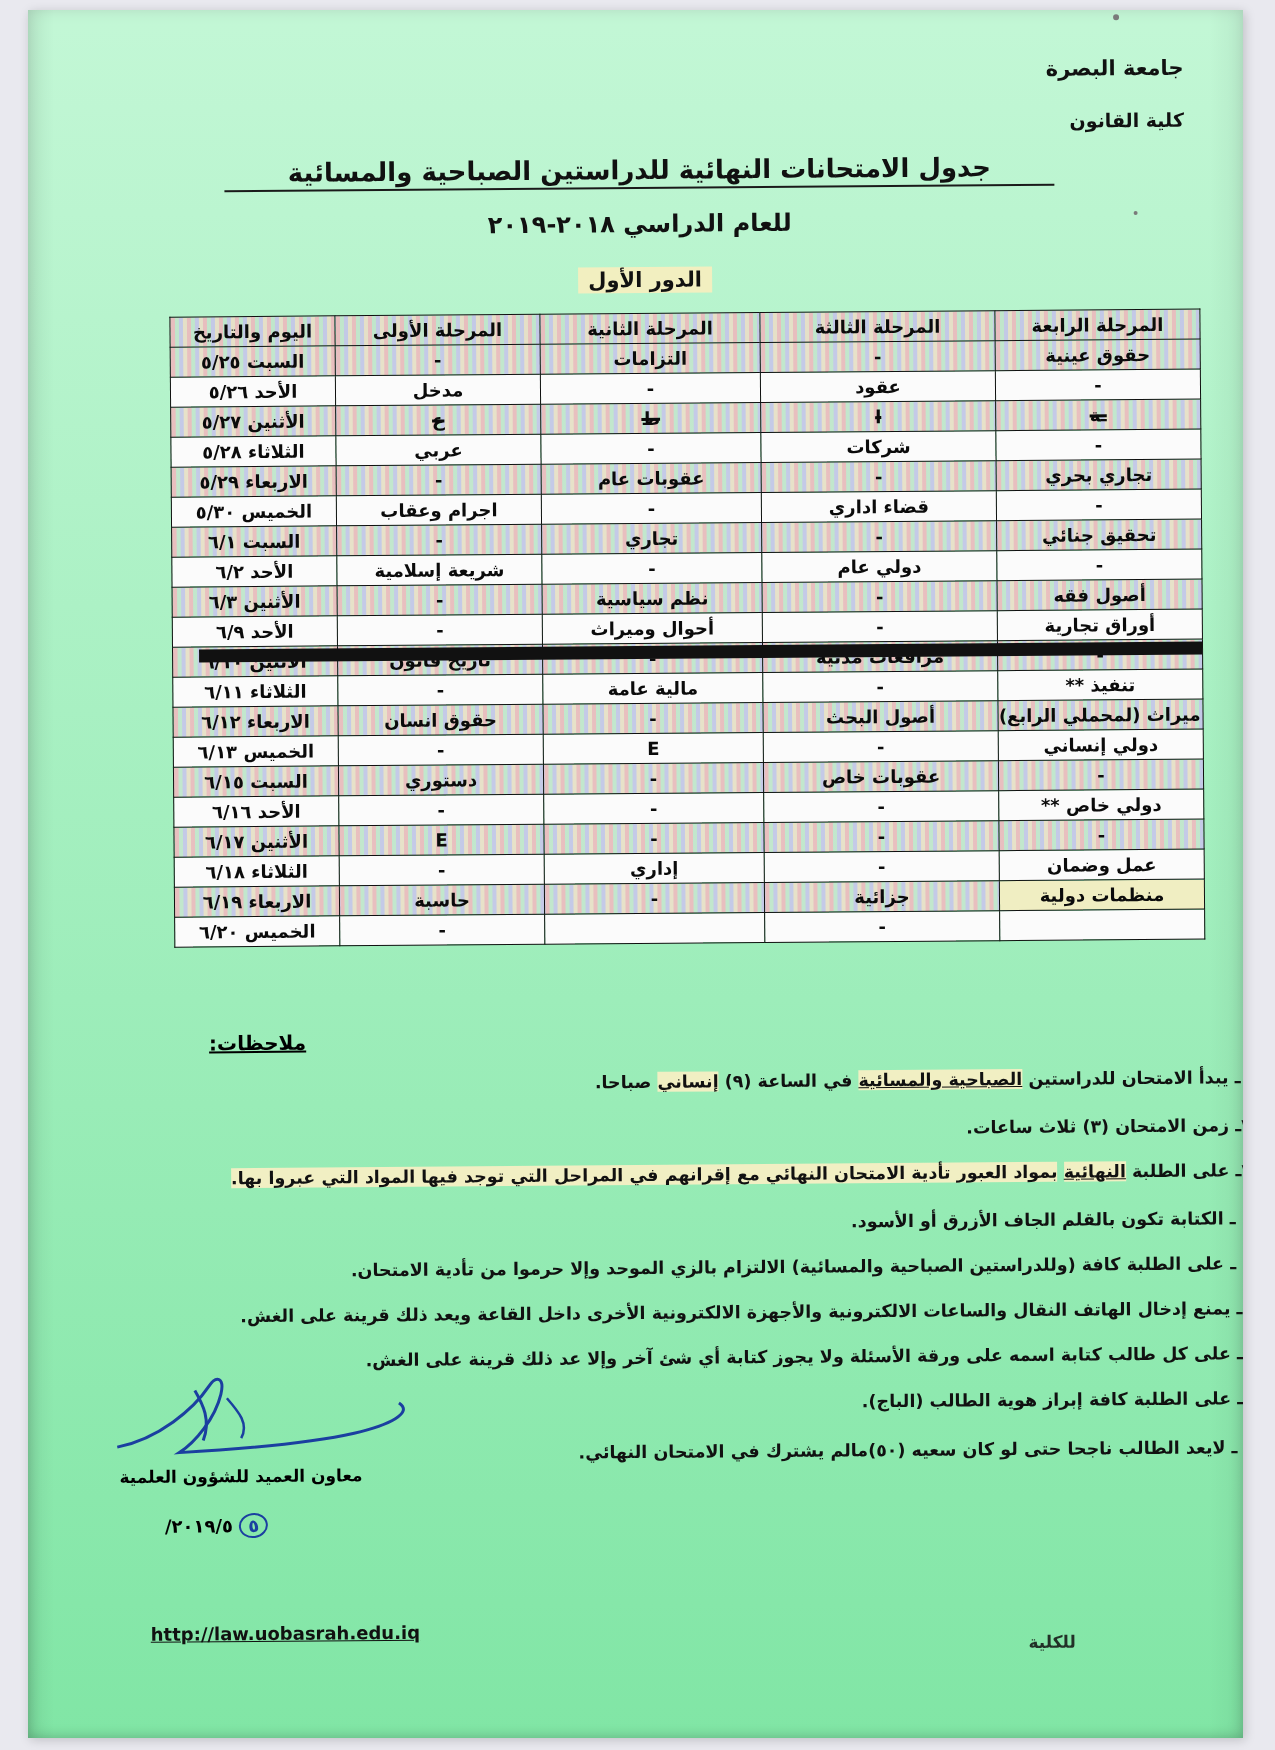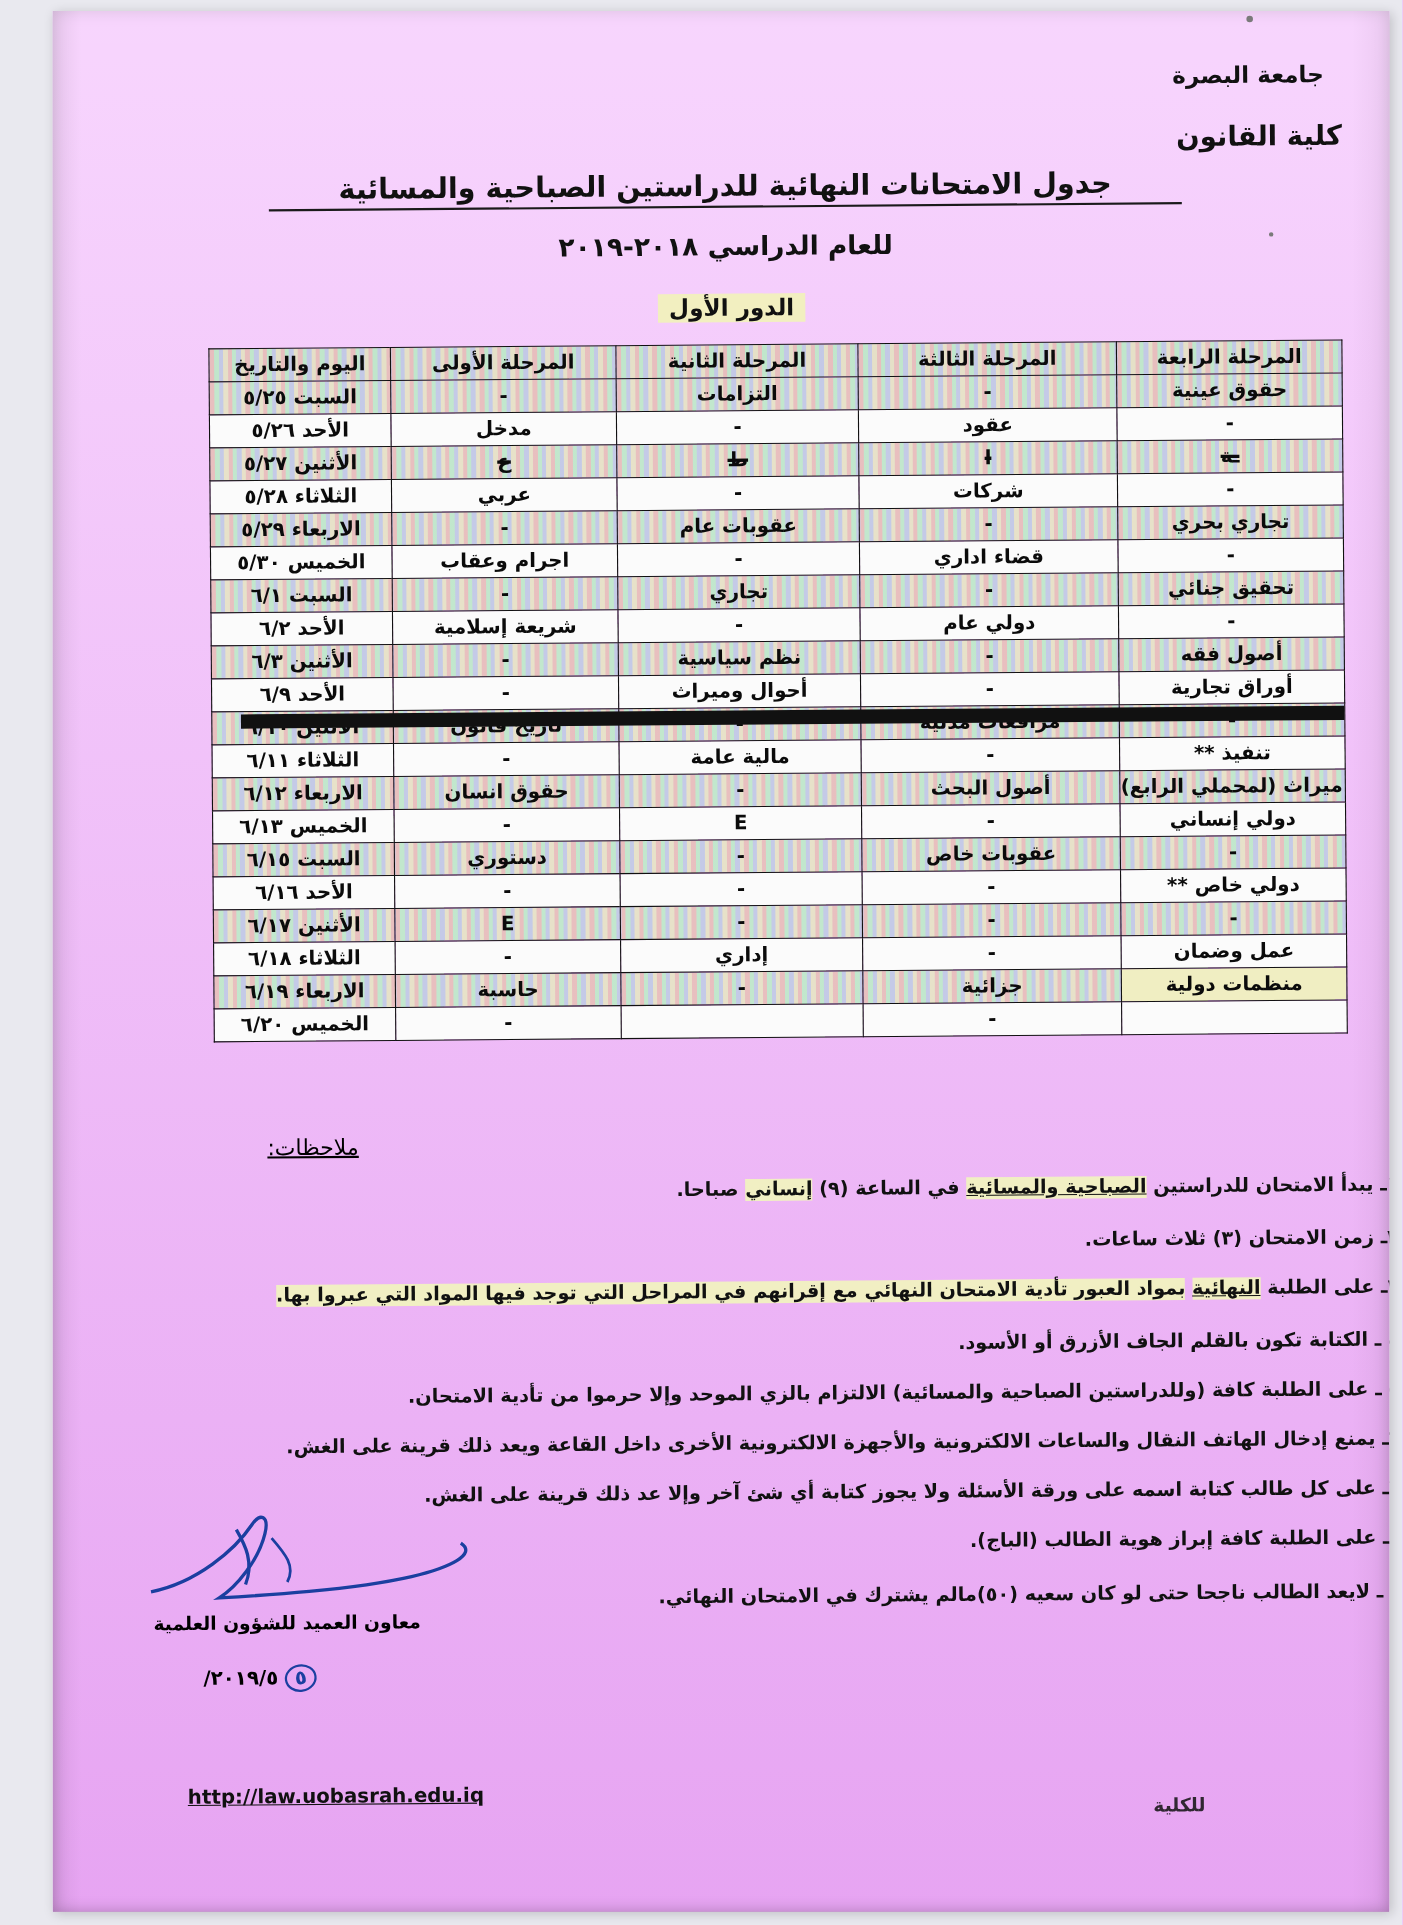--- a/index.html
+++ b/index.html
@@ -6,38 +6,37 @@
   body {
     width:1275px; height:1750px;
     background:#e9e9ef;
     font-family:"DejaVu Sans", sans-serif;
     overflow:hidden;
     position:relative;
   }
   
   .paper{
     position:absolute; left:28px; top:10px; width:1215px; height:1728px;
-    background:#f0abfc;
+    background:#86efac;
     box-shadow:0 0 14px rgba(0,0,0,.25) inset, 2px 2px 10px rgba(0,0,0,.18);
     overflow:hidden;
-    margin-left:20px;
   }
   .paper:before{
     content:""; position:absolute; left:0; top:0; width:100%; height:100%;
     background:
       linear-gradient(90deg, rgba(0,0,0,.07) 0px, rgba(0,0,0,0) 26px),
       linear-gradient(270deg, rgba(0,0,0,.05) 0px, rgba(0,0,0,0) 34px),
       linear-gradient(180deg, rgba(255,255,255,.5), rgba(0,0,0,.04));
     pointer-events:none;
   }
   .skew{ transform:rotate(-0.45deg); transform-origin:50% 0; }
 
   .hdr{ position:absolute; font-weight:bold; color:#111; }
   #univ{ top:50px; right:60px; font-size:21px; }
-  #coll{ top:103px; right:44px; font-size:25px; }
+  #coll{ top:103px; right:60px; font-size:19px; }
 
   .title1{
     position:absolute; top:145px; right:190px; width:830px; text-align:center;
     font-size:26px; font-weight:bold; color:#111;
     border-bottom:2px solid #1a1a1a; padding-bottom:2px;
   }
   .title2{
     position:absolute; top:200px; right:190px; width:830px; text-align:center;
     font-size:24px; font-weight:bold; color:#111; letter-spacing:1px;
   }
@@ -97,21 +96,21 @@
   td.datep{ background:#fbfbfb; }
   td.hl{ background:#f0eec2; background-image:none; }
   .strike{ text-decoration:line-through; text-decoration-thickness:3px; }
   .blackbar{
     position:absolute; right:46px; top:636px; width:1003px; height:13px;
     background:#111;
   }
 
   
   .notes-label{
-    position:absolute; top:1018px; right:945px; font-size:20px; font-weight:normal;
+    position:absolute; top:1018px; right:945px; font-size:20px; font-weight:bold;
     text-decoration:underline;
   }
   .note{
     position:absolute; right:0; width:1215px; padding-right:0;
     text-align:right; font-size:17.5px; font-weight:bold; color:#111;
     direction:rtl;
   }
   .note i{ font-style:normal; }
   .mark{ background:#f1efc3; }
   .ul{ text-decoration:underline; }

